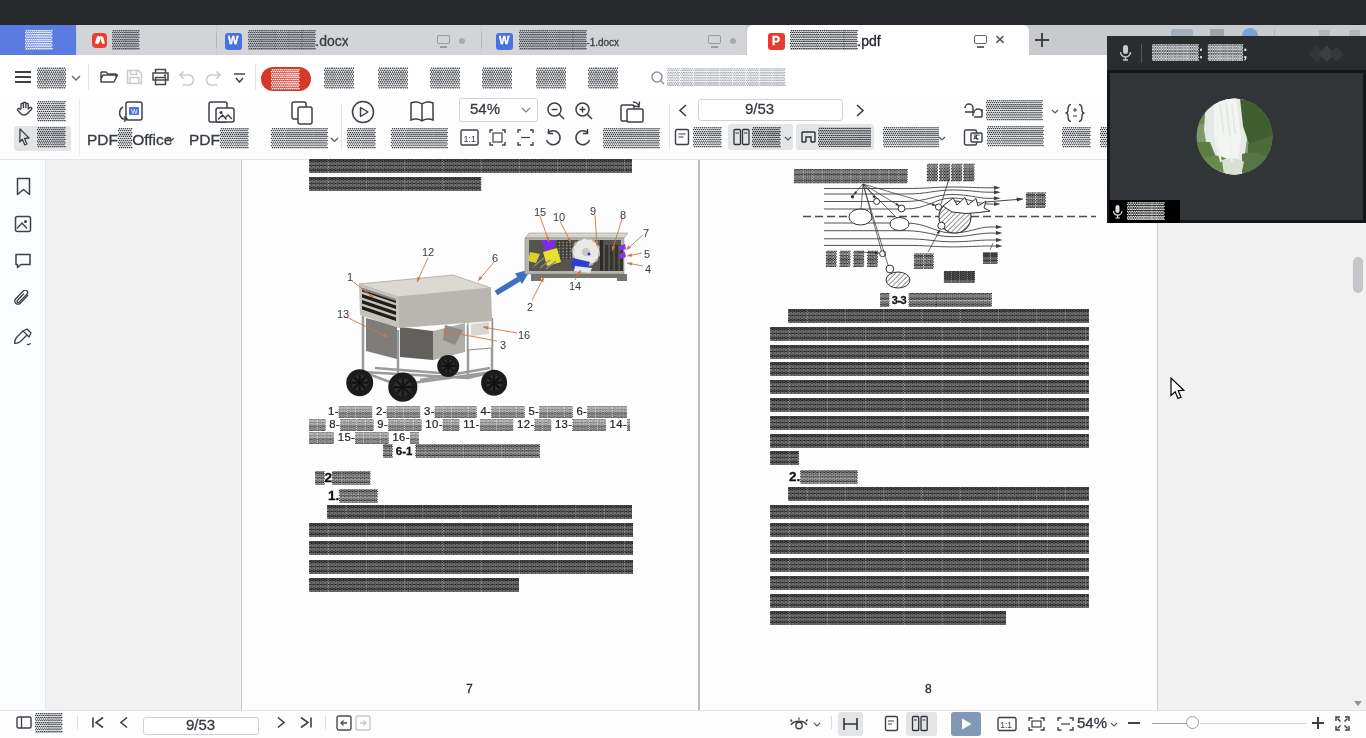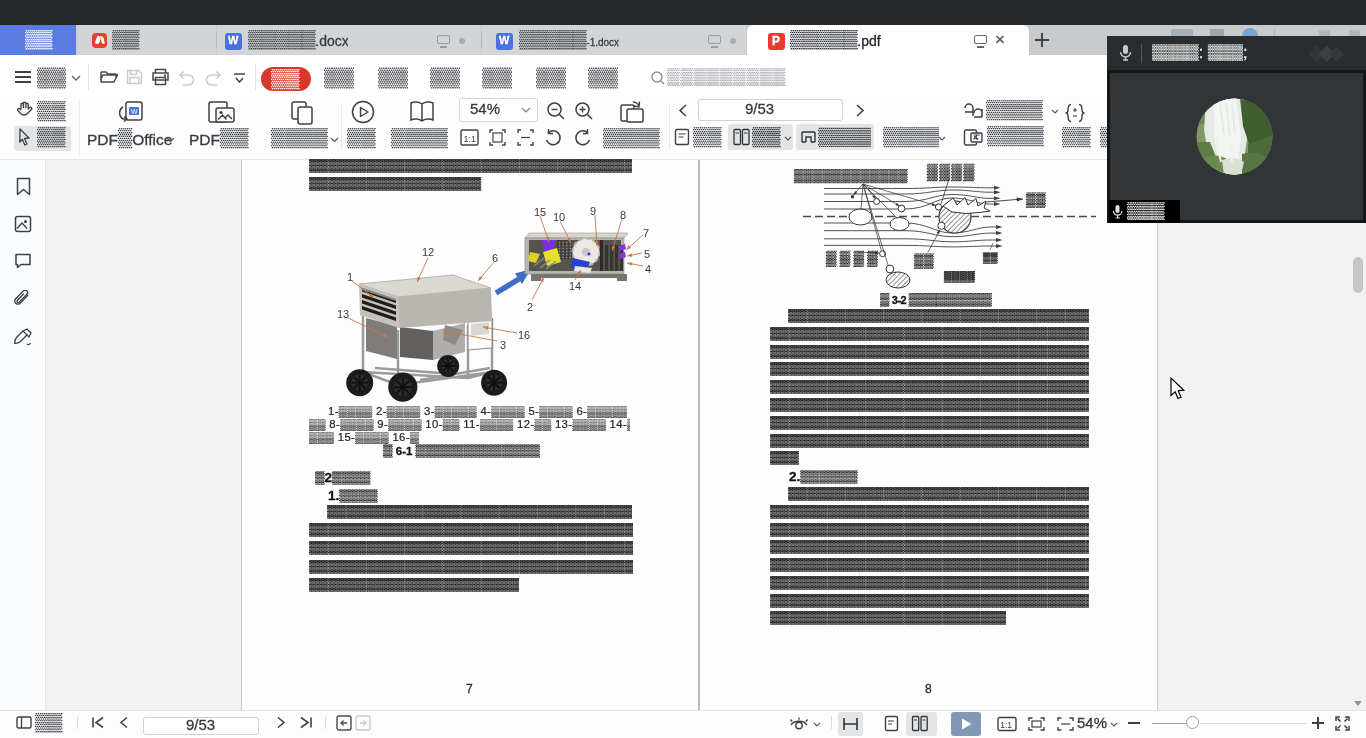--- a/index.html
+++ b/index.html
@@ -370,21 +370,21 @@
 <div class="t" style="left:770px;top:451px;width:31px;font-size:13.5px;color:#161616;-webkit-text-stroke:0.45px #161616">▒▒▒</div>
 <div class="t" style="left:789px;top:470px;width:69px;font-size:13.5px;font-weight:bold;color:#111">2.▒▒▒▒▒▒</div>
 <div class="t" style="left:788px;top:487px;width:301px;font-size:13.5px;color:#161616;-webkit-text-stroke:0.45px #161616">▒▒▒▒▒▒▒▒▒▒▒▒▒▒▒▒▒▒▒▒▒▒▒▒▒▒▒▒▒▒▒▒</div>
 <div class="t" style="left:770px;top:505px;width:319px;font-size:13.5px;color:#161616;-webkit-text-stroke:0.45px #161616">▒▒▒▒▒▒▒▒▒▒▒▒▒▒▒▒▒▒▒▒▒▒▒▒▒▒▒▒▒▒▒▒▒▒</div>
 <div class="t" style="left:770px;top:523px;width:319px;font-size:13.5px;color:#161616;-webkit-text-stroke:0.45px #161616">▒▒▒▒▒▒▒▒▒▒▒▒▒▒▒▒▒▒▒▒▒▒▒▒▒▒▒▒▒▒▒▒▒▒</div>
 <div class="t" style="left:770px;top:540px;width:319px;font-size:13.5px;color:#161616;-webkit-text-stroke:0.45px #161616">▒▒▒▒▒▒▒▒▒▒▒▒▒▒▒▒▒▒▒▒▒▒▒▒▒▒▒▒▒▒▒▒▒▒</div>
 <div class="t" style="left:770px;top:558px;width:319px;font-size:13.5px;color:#161616;-webkit-text-stroke:0.45px #161616">▒▒▒▒▒▒▒▒▒▒▒▒▒▒▒▒▒▒▒▒▒▒▒▒▒▒▒▒▒▒▒▒▒▒</div>
 <div class="t" style="left:770px;top:576px;width:319px;font-size:13.5px;color:#161616;-webkit-text-stroke:0.45px #161616">▒▒▒▒▒▒▒▒▒▒▒▒▒▒▒▒▒▒▒▒▒▒▒▒▒▒▒▒▒▒▒▒▒▒</div>
 <div class="t" style="left:770px;top:594px;width:319px;font-size:13.5px;color:#161616;-webkit-text-stroke:0.45px #161616">▒▒▒▒▒▒▒▒▒▒▒▒▒▒▒▒▒▒▒▒▒▒▒▒▒▒▒▒▒▒▒▒▒▒</div>
 <div class="t" style="left:770px;top:611px;width:236px;font-size:13.5px;color:#161616;-webkit-text-stroke:0.45px #161616">▒▒▒▒▒▒▒▒▒▒▒▒▒▒▒▒▒▒▒▒▒▒▒▒▒</div>
-<div class="t" style="left:880px;top:293px;width:129px;font-size:13px;font-weight:bold;color:#111">▒<i style="font-size:11px;letter-spacing:-0.5px"> 3-2 </i>▒▒▒▒▒▒▒▒▒</div>
+<div class="t" style="left:880px;top:293px;width:129px;font-size:13px;font-weight:bold;color:#111">▒<i style="font-size:11px;letter-spacing:-0.5px"> 3-3 </i>▒▒▒▒▒▒▒▒▒</div>
 <div class="t" style="left:925px;top:683px;width:10px;font-size:12px;color:#2b2b2b">8</div>
 <div class="ab" style="left:1107px;top:36px;width:259px;height:187px;background:#141618"></div>
 <div class="ab" style="left:1107px;top:36px;width:259px;height:34px;background:#2a2d2e"></div>
 <svg class="ab" style="left:1119px;top:44px" width="13" height="17">
     <rect x="4" y="1" width="5" height="9" rx="2.5" fill="#c8cacb"></rect>
     <path d="M1.5 8 a5 5 0 0 0 10 0 M6.5 13 v3 M4 16 h5" stroke="#c8cacb" stroke-width="1.4" fill="none"></path>
   </svg>
 <div class="ab" style="left:1141px;top:44px;width:1px;height:19px;background:#55585a"></div>
 <div class="t" style="left:1152px;top:44px;width:96px;font-size:16.5px;color:#e8eaeb">▒▒▒▒: ▒▒▒;</div>
 <svg class="ab" style="left:1304px;top:43px" width="48" height="24">

